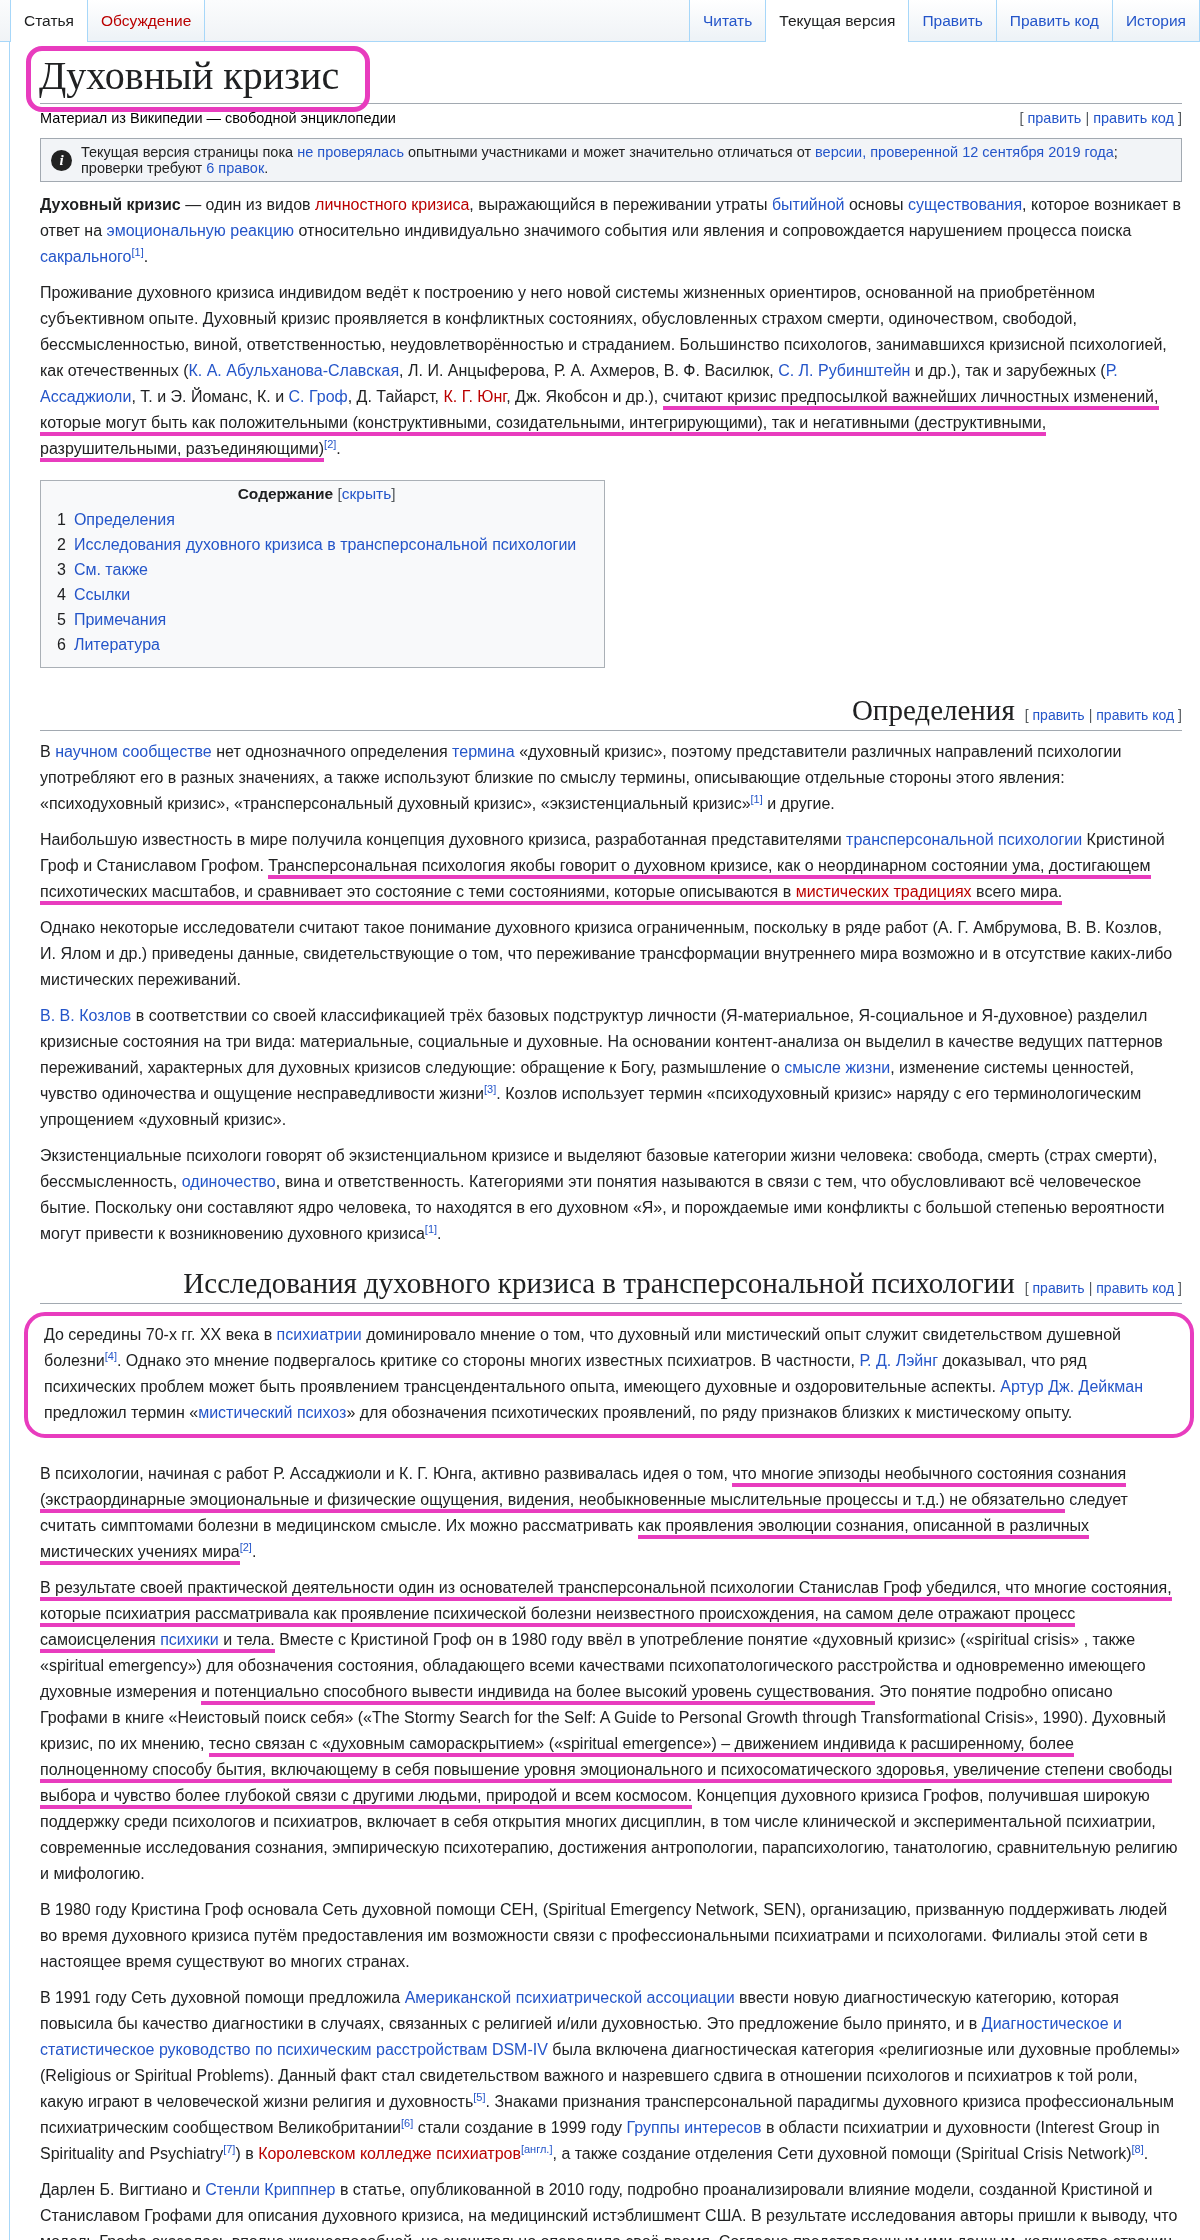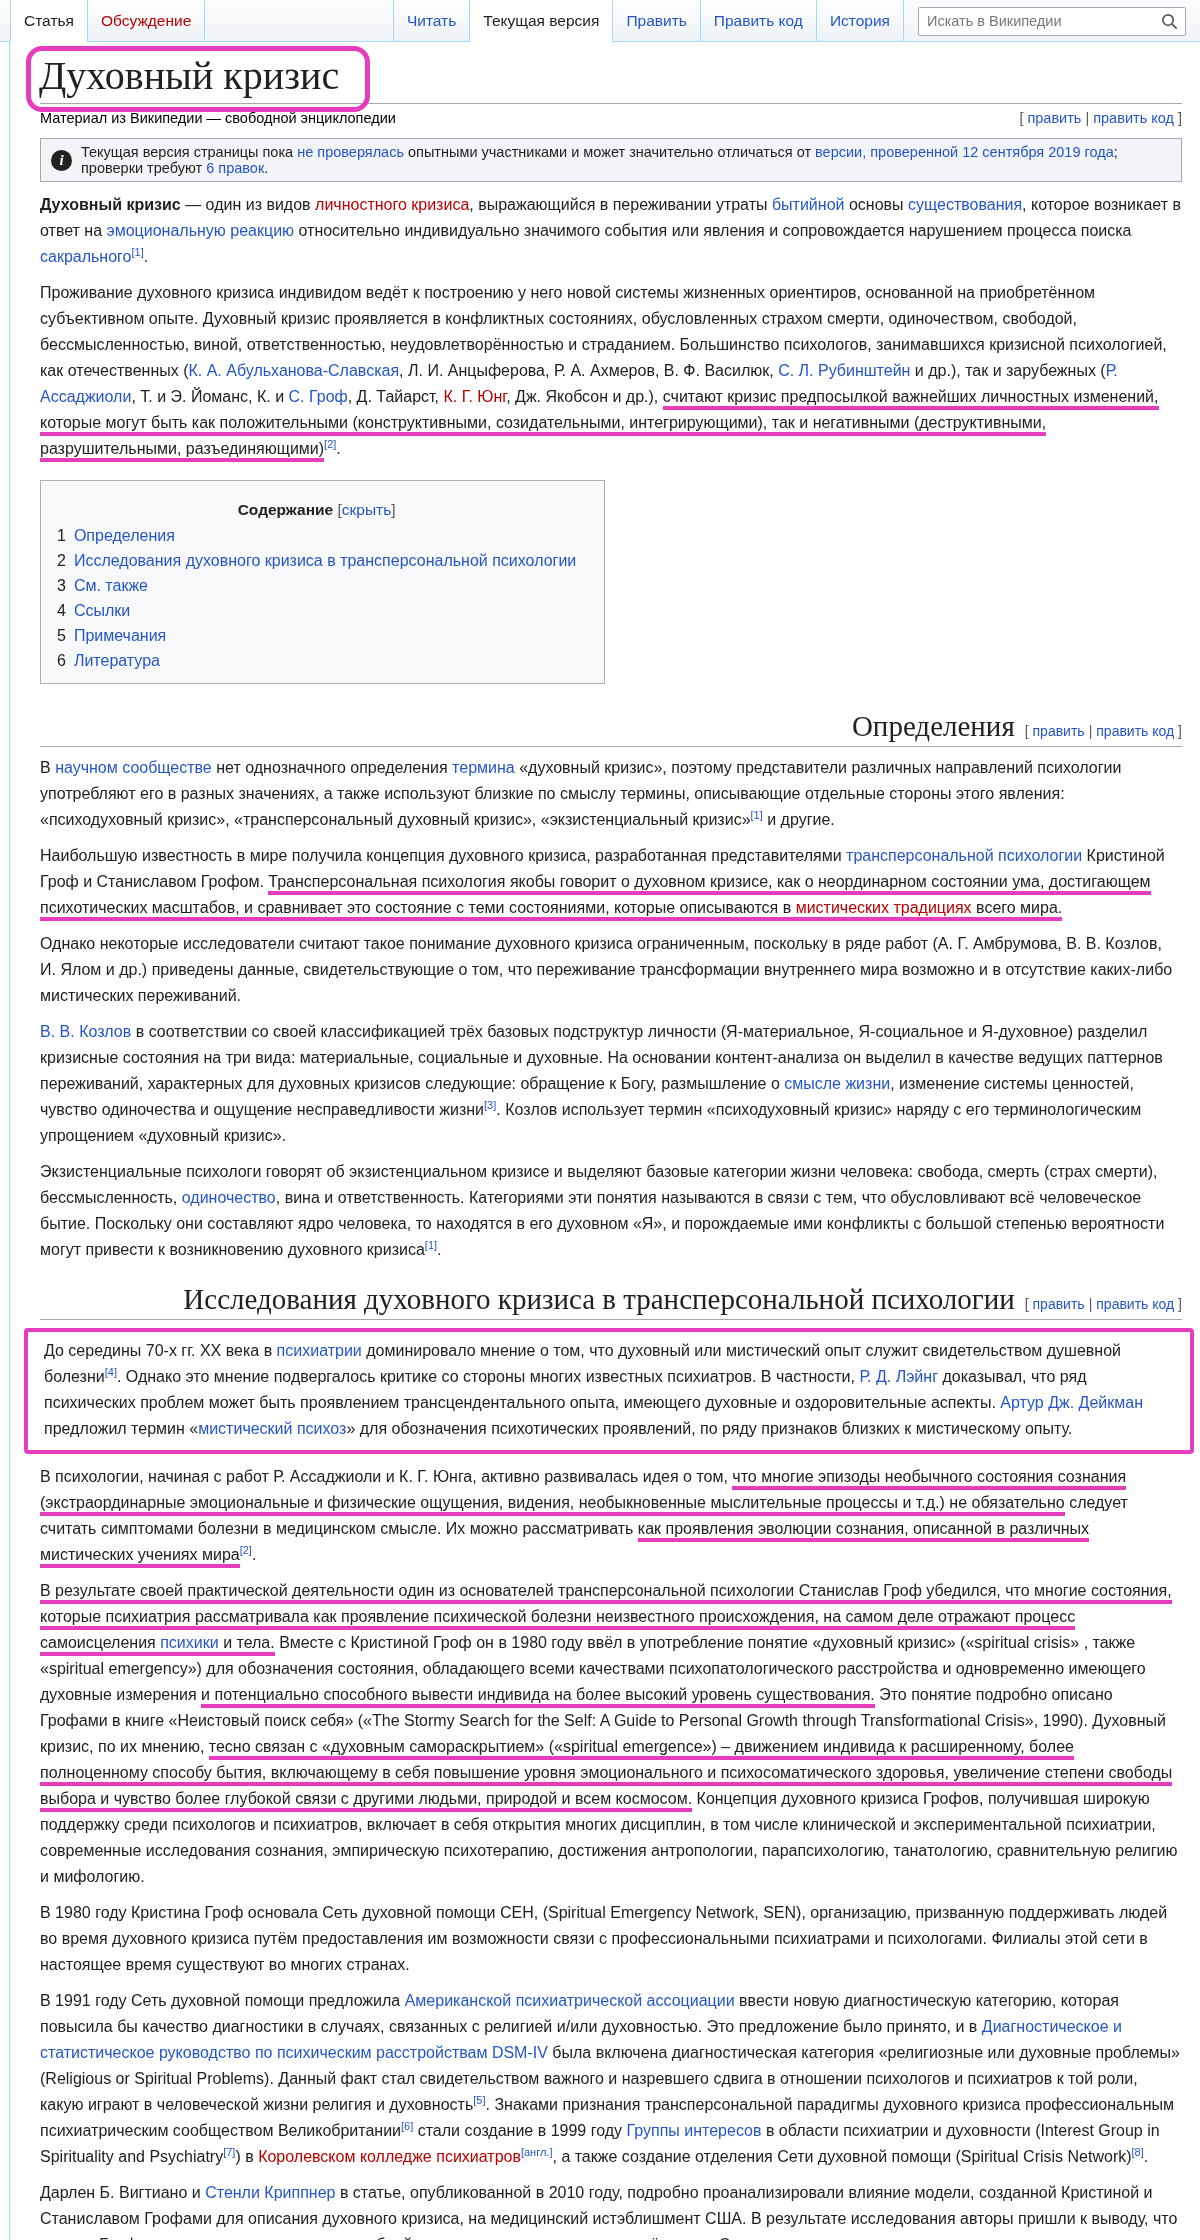--- a/index.html
+++ b/index.html
@@ -75,39 +75,39 @@
   p.para{margin:5px 0 10px 0;line-height:26px;}
   .lnk{color:var(--link);cursor:pointer;}
   .red{color:var(--red);cursor:pointer;}
   .bold{font-weight:bold;}
   sup.ref{font-size:11px;line-height:0;color:var(--link);cursor:pointer;vertical-align:super;}
   .ann{border-bottom:4px solid var(--ann);padding-bottom:1px;}
   sup.ref.ann{border-bottom:none;}
   
   .toc{
     display:inline-block;border:1px solid #aab0b6;background:#f8f9fa;
-    margin:8px 0 6px 0;padding:20px 28px 10px 16px;min-width:400px;
+    margin:8px 0 6px 0;padding:4px 28px 10px 16px;min-width:400px;
   }
   .toc-title{text-align:center;font-weight:bold;font-size:15.5px;margin-bottom:4px;}
   .toc-title .br{font-weight:normal;color:#54595d;}
   .toc-title a{color:var(--link);font-weight:normal;cursor:pointer;}
   .toc ul{list-style:none;margin:0;padding:0;}
   .toc li{line-height:25px;font-size:16px;}
   .toc .tocnum{color:var(--text);margin-right:8px;}
   .toc a{color:var(--link);text-decoration:none;cursor:pointer;}
   
   h2.sect{
     font-family:"Liberation Serif","DejaVu Serif",serif;font-weight:normal;font-size:29px;
     border-bottom:1px solid var(--rule);margin:20px 0 8px 0;padding-bottom:3px;text-align:right;
   }
   h2.sect .editsec{font-size:14px;margin-left:10px;}
   
   .ann-frame{
-    border:4px solid var(--ann);border-radius:4px;
-    margin:8px -12px 10px -16px;padding:2px 12px 4px 16px;
+    border:4px solid var(--ann);border-radius:21px;
+    margin:8px -12px 23px -16px;padding:2px 12px 4px 16px;
   }
   .ann-frame p.para{margin:4px 0;}
 </style>
 </head>
 <body>
 
 <div class="tabbar">
   <div class="tabs-left">
       <div class="tab sel">
         <span>Статья</span>
@@ -126,29 +126,20 @@
       <div class="tab">
         <span class="lnk">Править</span>
       </div>
       <div class="tab">
         <span class="lnk">Править код</span>
       </div>
       <div class="tab">
         <span class="lnk">История</span>
       </div>
     </div>
-  <div class="searchwrap">
-    <div class="searchbox">
-      <input type="text" placeholder="Искать в Википедии" style="">
-      <svg width="19" height="19" viewBox="0 0 20 20">
-        <circle cx="8.5" cy="8.5" r="5.5" fill="none" stroke="#54595d" stroke-width="1.8"></circle>
-        <line x1="12.8" y1="12.8" x2="17.5" y2="17.5" stroke="#54595d" stroke-width="1.8"></line>
-      </svg>
-    </div>
-  </div>
 </div>
 
 <div class="content">
 
   <h1 class="firstHeading">
     <span class="ann-box"><span>Духовный кризис</span></span>
   </h1>
 
   <div class="tagline-row">
     <div class="tagline">Материал из Википедии — свободной энциклопедии</div>

